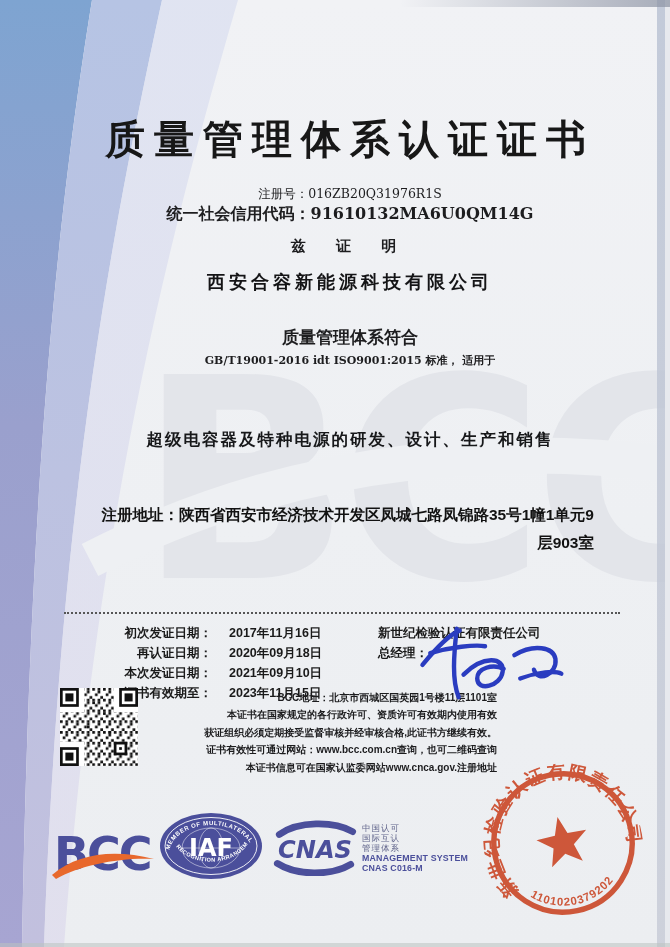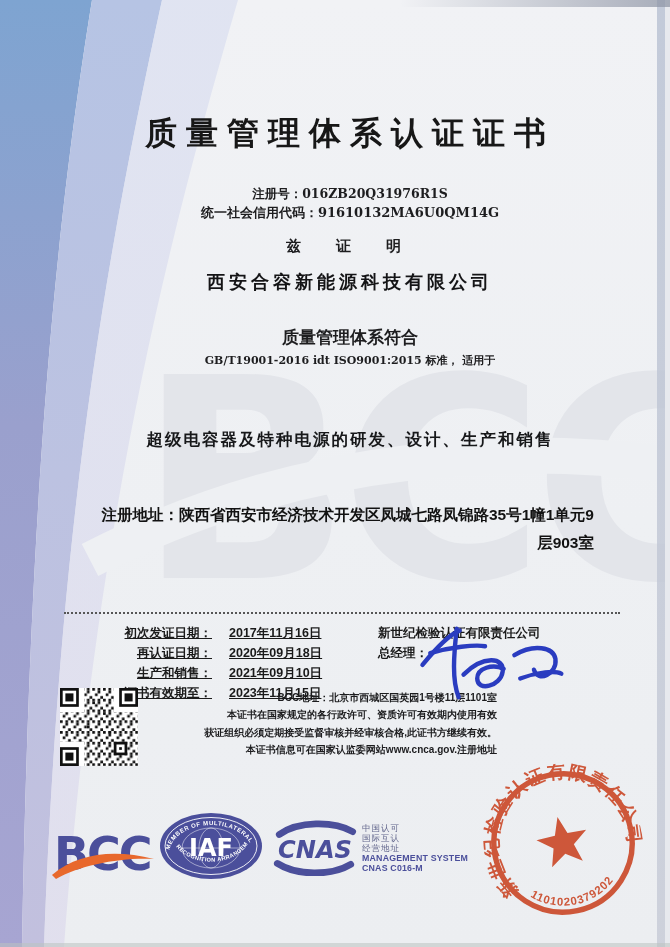--- a/index.html
+++ b/index.html
@@ -14,33 +14,33 @@
   .edge-right{position:absolute;right:5px;top:0;bottom:0;width:8px;z-index:2;
     background:linear-gradient(180deg,#b7c0d2,#c6cad6);opacity:.8;}
   .edge-right2{position:absolute;right:0;top:0;bottom:0;width:5px;z-index:2;background:#e7e9ee;}
   .edge-topright{position:absolute;top:0;right:0;height:7px;width:270px;z-index:2;
     background:linear-gradient(to right, rgba(153,160,176,0), #8f96a6);opacity:.75;}
   .edge-bottom{position:absolute;bottom:0;left:0;right:0;height:4px;z-index:2;background:#bcc3bf;opacity:.55;}
   .watermark{position:absolute;left:0;top:0;z-index:1;}
   .content{position:absolute;inset:0;z-index:3;}
   .ctext{position:absolute;left:46px;right:16px;text-align:center;}
   .title{top:112px;font-family:"DejaVu Serif","Liberation Serif",serif;
-    font-size:32px;font-weight:600;letter-spacing:9px;color:#171717;}
-  .reg{top:186px;font-family:"DejaVu Serif",serif;font-size:12.5px;font-weight:700;}
-  .credit{top:204px;font-family:"DejaVu Serif",serif;font-size:13px;font-weight:700;}
-  .certify{top:237px;font-family:Liberation Mono, monospace;font-size:15px;font-weight:600;letter-spacing:13px;}
+    font-size:40px;font-weight:600;letter-spacing:9px;color:#171717;}
+  .reg{top:186px;font-family:"DejaVu Serif",serif;font-size:12.5px;font-weight:400;}
+  .credit{top:204px;font-family:"DejaVu Serif",serif;font-size:16px;font-weight:700;}
+  .certify{top:237px;font-family:Liberation Sans, sans-serif;font-size:15px;font-weight:600;letter-spacing:13px;}
   .company{top:270px;font-family:"DejaVu Serif",serif;font-size:18px;font-weight:600;letter-spacing:4px;color:#141416;}
   .conf1{top:326px;font-family:"DejaVu Serif",serif;font-size:17px;font-weight:600;}
   .conf2{top:353px;font-family:"DejaVu Serif",serif;font-size:11px;font-weight:600;}
   .scope{top:429px;font-family:"DejaVu Serif",serif;font-size:16.5px;font-weight:600;letter-spacing:2px;color:#17181a;}
   .addresses{position:absolute;top:501px;left:88px;width:506px;text-align:right;
     font-size:15.5px;font-weight:700;line-height:28px;color:#121212;}
   .addresses p{margin:0;}
   .dotline{position:absolute;top:612px;left:64px;width:556px;border-top:2px dotted #565656;}
-  .dates{position:absolute;top:623px;left:92px;font-size:12.5px;font-weight:700;color:#1a1a1a;text-decoration:underline;}
+  .dates{position:absolute;top:623px;left:92px;font-size:12.5px;font-weight:700;color:#1a1a1a;}
   .date-row{display:flex;line-height:20px;}
   .date-row .lbl{width:120px;text-align:right;}
   .date-row .val{margin-left:17px;}
   .issuer{position:absolute;top:623px;left:378px;font-size:12.5px;font-weight:700;line-height:20px;color:#1a1a1a;}
   .sig{position:absolute;left:408px;top:614px;z-index:4;}
   .qr{position:absolute;left:60px;top:688px;}
   .notes{position:absolute;left:157px;top:689px;width:340px;font-size:10px;font-weight:600;
     line-height:17.4px;color:#1c1c1e;text-align:right;}
   .notes div{white-space:nowrap;}
   .logo-bcc{position:absolute;left:50px;top:827px;width:106px;height:58px;}
@@ -117,21 +117,21 @@
     <div class="dates">
       <div class="date-row">
         <span class="lbl">初次发证日期：</span>
         <span class="val">2017年11月16日</span>
       </div>
       <div class="date-row">
         <span class="lbl">再认证日期：</span>
         <span class="val">2020年09月18日</span>
       </div>
       <div class="date-row">
-        <span class="lbl">生产和销售：</span>
+        <span class="lbl">本次发证日期：</span>
         <span class="val">2021年09月10日</span>
       </div>
       <div class="date-row">
         <span class="lbl">证书有效期至：</span>
         <span class="val">2023年11月15日</span>
       </div>
     </div>
 
     <div class="issuer">
       <div>新世纪检验认证有限责任公司</div>
@@ -179,20 +179,21 @@
       <rect x="12" y="5" width="1" height="1" fill="#111"></rect>
         <rect x="16" y="9" width="1" height="1" fill="#111"></rect>
       <rect x="10" y="14" width="1" height="1" fill="#111"></rect>
         <rect x="18" y="16" width="1" height="1" fill="#111"></rect>
     </svg>
 
     <div class="notes">
       <div>BCC地址：北京市西城区国英园1号楼11层1101室</div>
       <div>本证书在国家规定的各行政许可、资质许可有效期内使用有效</div>
       <div>获证组织必须定期接受监督审核并经审核合格,此证书方继续有效。</div>
+      <div>证书有效性可通过网站：www.bcc.com.cn查询，也可二维码查询</div>
       <div>本证书信息可在国家认监委网站www.cnca.gov.注册地址</div>
     </div>
 
     <div class="logo-bcc">
       <div class="bcc-txt">BCC</div>
       <svg width="106" height="34" viewBox="0 0 106 34">
         <path d="M2,28 C28,6 64,2 104,12 C72,10 30,18 6,32 Z" fill="#e8682c"></path>
       </svg>
     </div>
 
@@ -217,21 +218,21 @@
 
     <svg class="logo-cnas" width="88" height="56" viewBox="0 0 90 58">
       <path d="M8,15 C28,1 64,1 84,12" stroke="#4b4f9b" stroke-width="7" fill="none" stroke-linecap="round"></path>
       <path d="M6,45 C26,58 62,58 82,46" stroke="#4b4f9b" stroke-width="7" fill="none" stroke-linecap="round"></path>
       <text x="45" y="39" text-anchor="middle" font-size="25" font-weight="900" font-style="italic" fill="#4b4f9b" font-family="DejaVu Sans, sans-serif">CNAS</text>
     </svg>
 
     <div class="cnas-text">
       <div class="cn">中国认可</div>
       <div class="cn">国际互认</div>
-      <div class="cn">经营地址</div>
+      <div class="cn">管理体系</div>
       <div class="en">MANAGEMENT SYSTEM</div>
       <div class="en">CNAS C016-M</div>
     </div>
 
   </div>
 
   <svg class="seal" width="158" height="158" viewBox="-80 -80 160 160">
     <defs>
       <path id="sealArc" d="M -54,38 A 66,66 0 1 1 54,38"></path>
       <path id="sealNum" d="M -44,46 A 64,64 0 0 0 44,46"></path>

